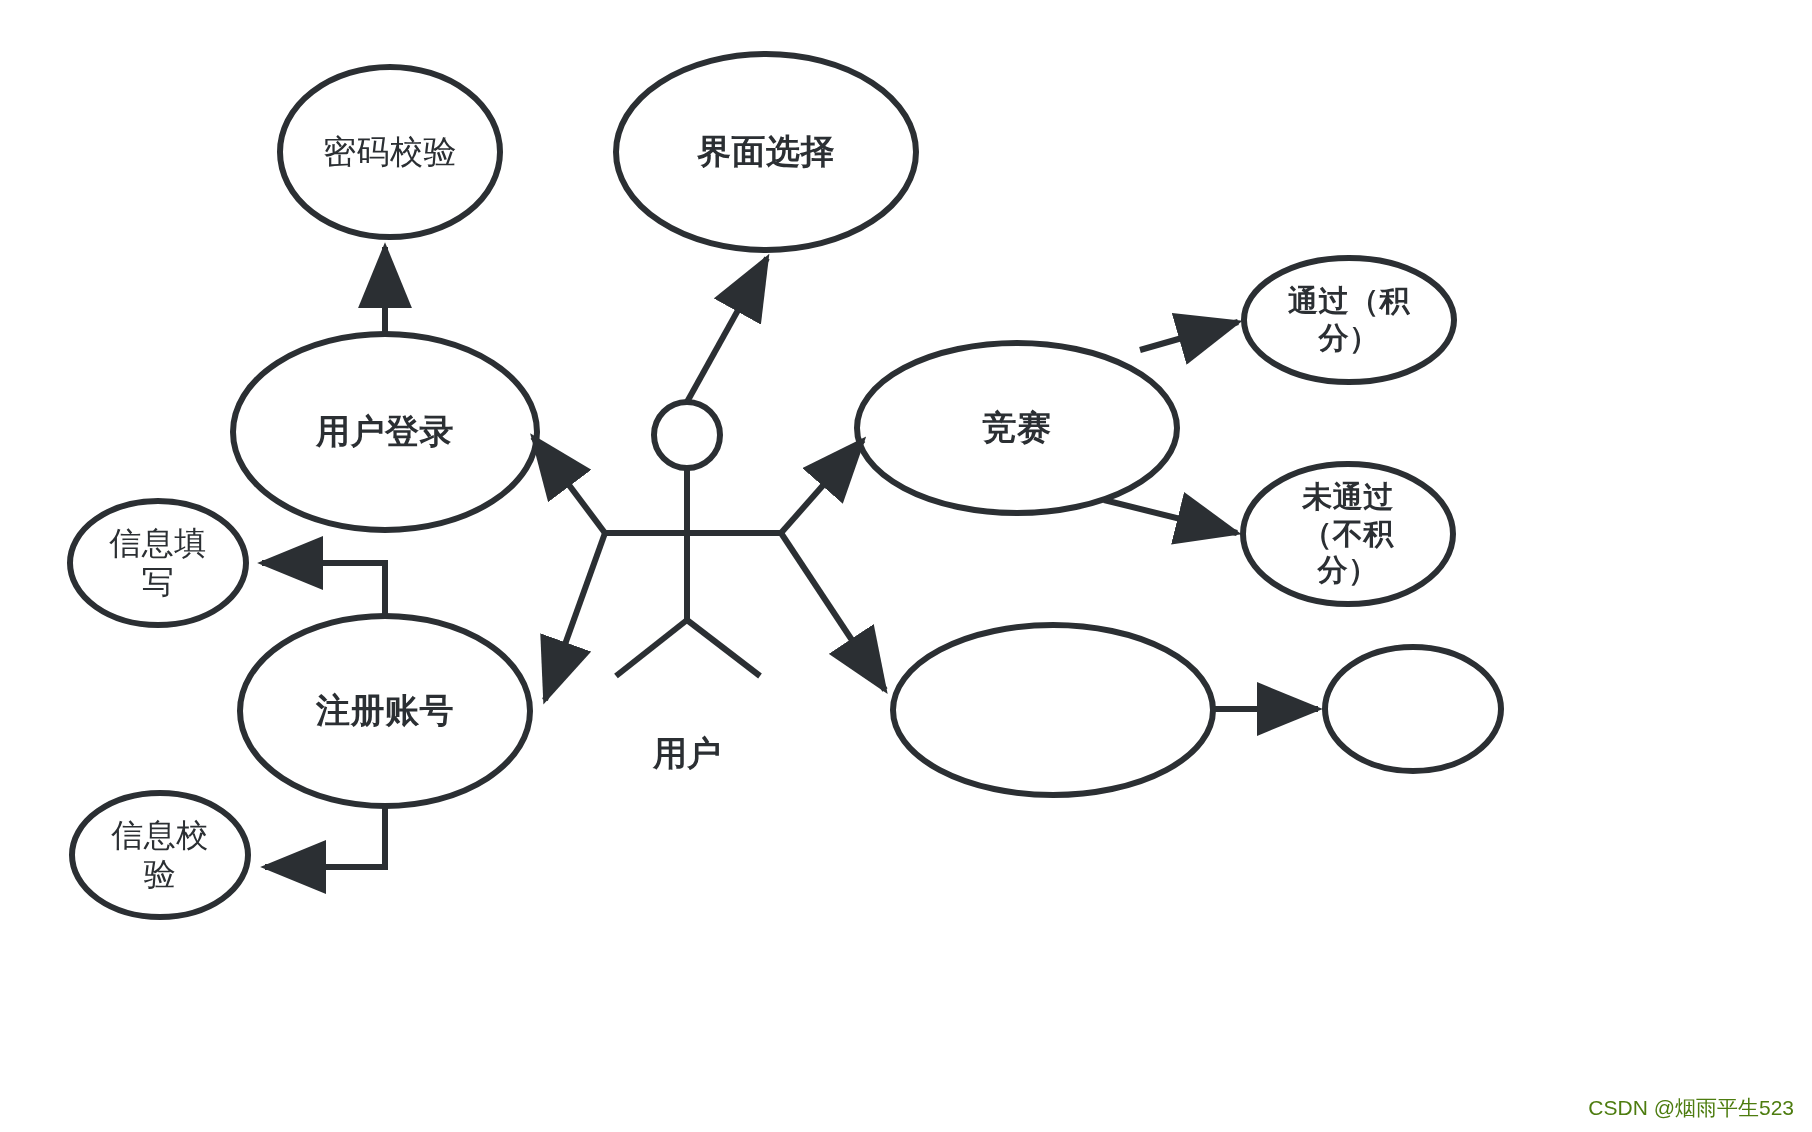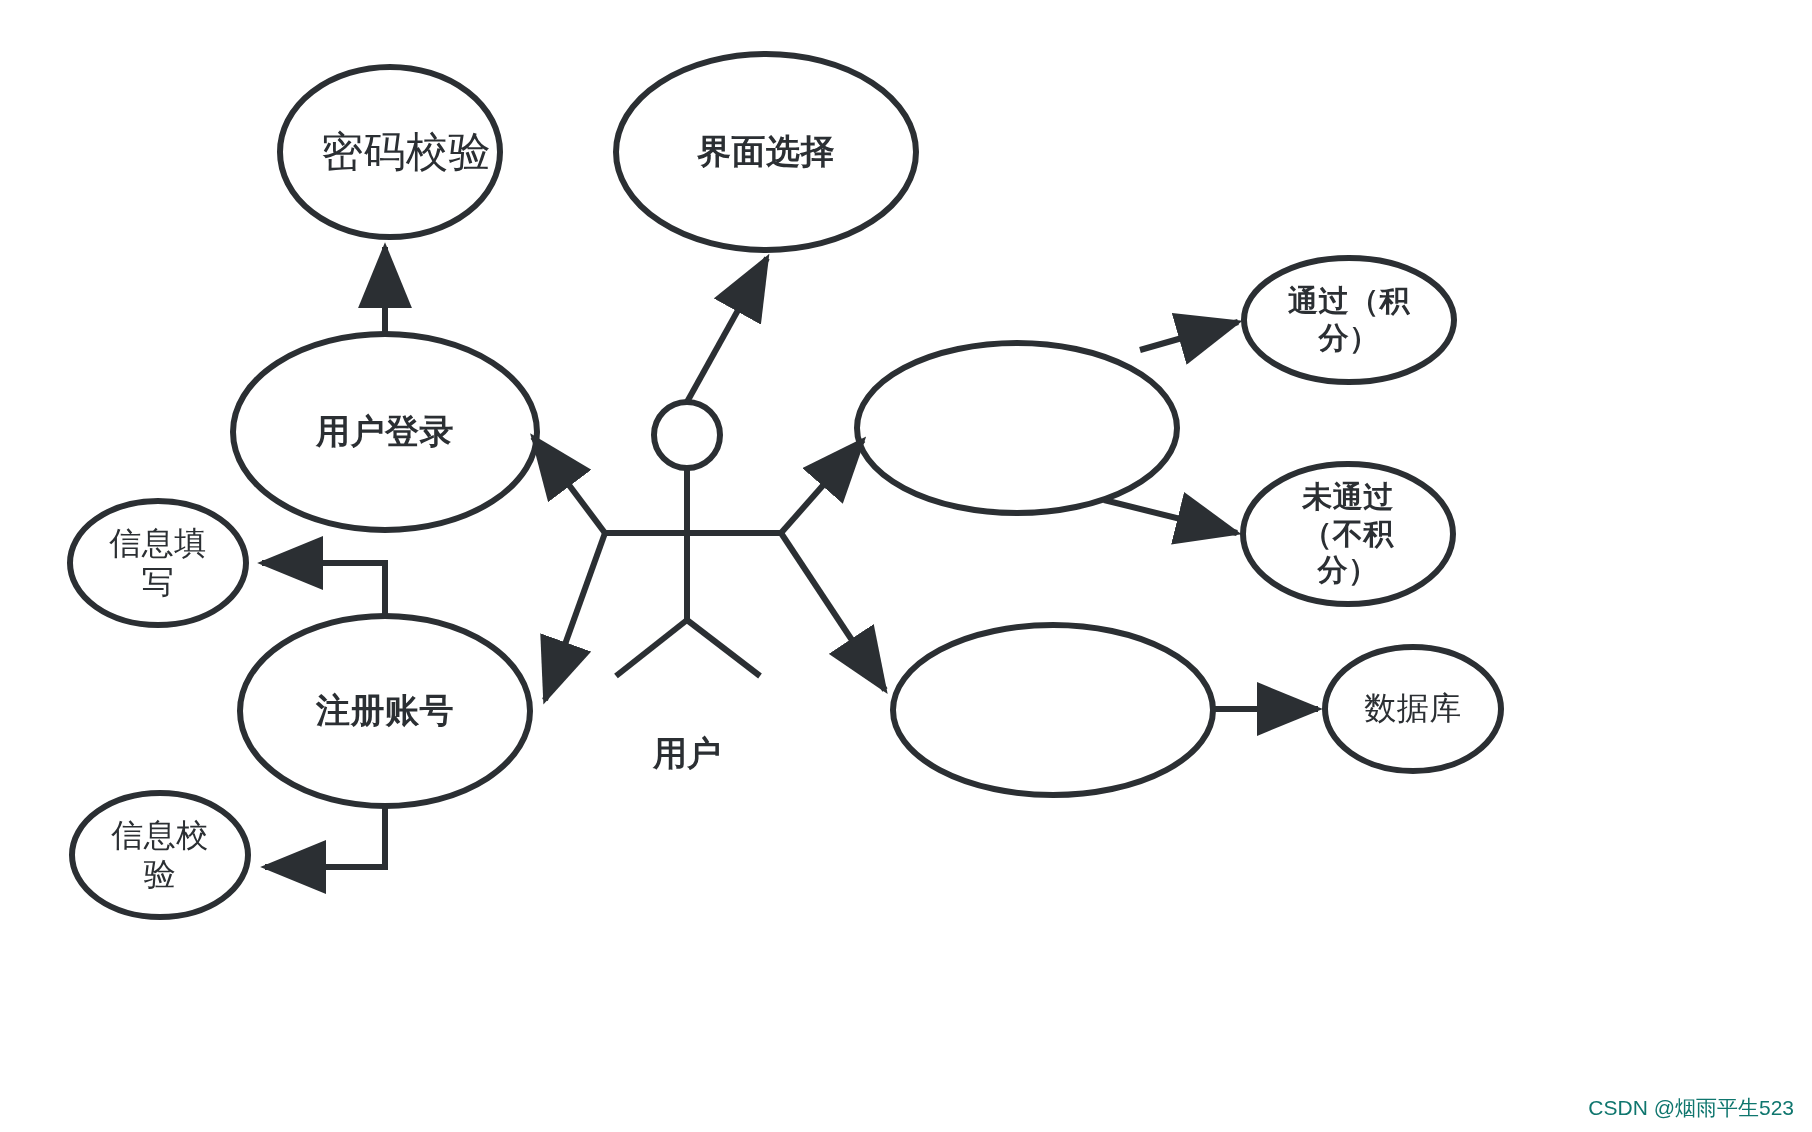--- a/index.html
+++ b/index.html
@@ -46,21 +46,21 @@
     position: absolute;
     color: #2b2f33;
     font-weight: bold;
     text-align: center;
     white-space: nowrap;
   }
   .watermark {
     position: absolute;
     right: 18px;
     bottom: 10px;
-    color: #0f766e;
+    color: #4d7c0f;
     font-size: 21px;
     white-space: nowrap;
   }
 </style>
 </head>
 <body>
 
 <div id="diagram-root">
 
   <svg class="canvas" viewBox="0 0 1812 1132" xmlns="http://www.w3.org/2000/svg">
@@ -113,42 +113,42 @@
       <path d="M 385 806 L 385 867 L 265 867" marker-end="url(#arrowhead)"></path>
 
       <line x1="1140" y1="350" x2="1238" y2="322" marker-end="url(#arrowhead)"></line>
 
       <line x1="1104" y1="500" x2="1237" y2="533" marker-end="url(#arrowhead)"></line>
 
       <line x1="1213" y1="709" x2="1318" y2="709" marker-end="url(#arrowhead)"></line>
     </g>
   </svg>
 
-  <div class="node-label lbl-regular" style="left:296px; top:67px; width:220px; height:170px; font-size:42px;">密码校验</div>
+  <div class="node-label lbl-regular" style="left:280px; top:67px; width:220px; height:170px; font-size:33px;">密码校验</div>
 
   <div class="node-label lbl-bold" style="left:616px; top:54px; width:300px; height:196px; font-size:34px;">界面选择</div>
 
   <div class="node-label lbl-bold" style="left:233px; top:334px; width:304px; height:196px; font-size:34px;text-align:right;">用户登录</div>
 
   <div class="node-label lbl-bold" style="left:240px; top:616px; width:290px; height:190px; font-size:34px;">注册账号</div>
 
   <div class="node-label lbl-regular" style="left:70px; top:501px; width:176px; height:124px; font-size:32px;">信息填
 写</div>
 
   <div class="node-label lbl-regular" style="left:72px; top:793px; width:176px; height:124px; font-size:32px;">信息校
 验</div>
 
+  <div class="node-label lbl-bold" style="left:857px; top:343px; width:320px; height:170px; font-size:34px;">竞赛</div>
 
   <div class="node-label lbl-bold" style="left:1244px; top:258px; width:210px; height:124px; font-size:30px;">通过（积
 分）</div>
 
   <div class="node-label lbl-bold" style="left:1243px; top:464px; width:210px; height:140px; font-size:30px;">未通过
 （不积
 分）</div>
 
 
-  <div class="node-label lbl-regular" style="left:1325px; top:647px; width:176px; height:124px; font-size:32px;">数据库</div>
 
   <div class="actor-label" style="left:627px; top:683px; width:120px; font-size:34px;margin-top:48px;">用户</div>
 
   <div class="watermark">CSDN @烟雨平生523</div>
 
 </div>
 
 </body></html>

